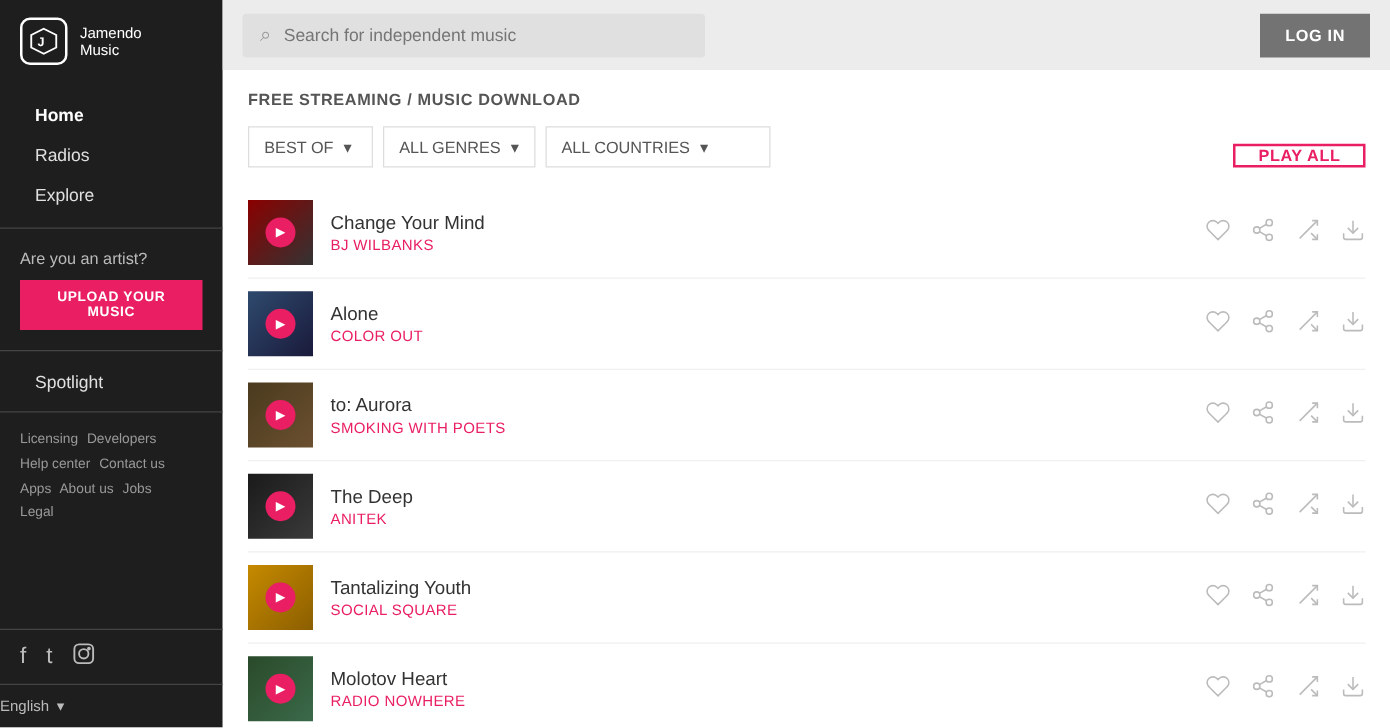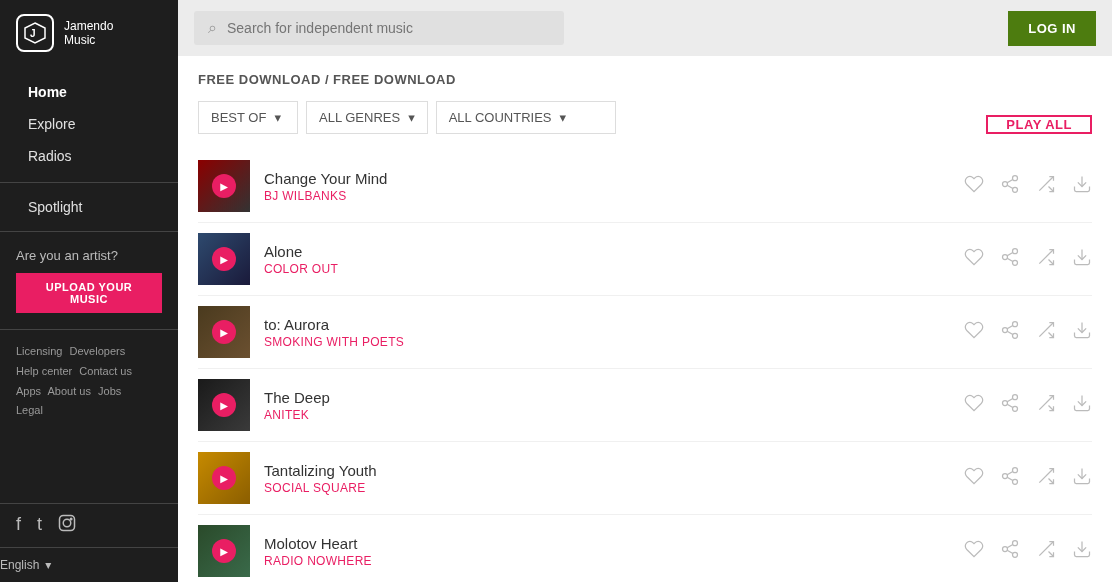--- a/index.html
+++ b/index.html
@@ -127,21 +127,21 @@
     #search-input {
       background: transparent;
       border: none;
       outline: none;
       font-size: 14px;
       color: #777;
       width: 100%;
     }
     #header-spacer { flex: 1; }
     #login-btn {
-      background: #4d7c0f;
+      background: #737373;
       color: #fff;
       border: none;
       padding: 10px 20px;
       font-size: 13px;
       font-weight: bold;
       cursor: pointer;
       letter-spacing: 0.5px;
     }
 
     
@@ -252,31 +252,31 @@
       </svg>
     </div>
     <div id="logo-text">
       <span>Jamendo</span>
       <span>Music</span>
     </div>
   </div>
 
   <nav id="nav-links">
     <a class="nav-link active">Home</a>
+    <a class="nav-link">Radios</a>
     <a class="nav-link">Explore</a>
-    <a class="nav-link">Radios</a>
   </nav>
-
-  <div id="spotlight-section">
-    <a class="nav-link">Spotlight</a>
-  </div>
 
   <div id="artist-section">
     <div id="artist-question">Are you an artist?</div>
     <button id="upload-btn">UPLOAD YOUR MUSIC</button>
+  </div>
+
+  <div id="spotlight-section">
+    <a class="nav-link">Spotlight</a>
   </div>
 
   <div id="footer-links">
     <a href="#">Licensing</a>
     <a href="#">Developers</a><br>
     <a href="#">Help center</a>
     <a href="#">Contact us</a><br>
     <a href="#">Apps</a>
     <a href="#">About us</a>
     <a href="#">Jobs</a><br>
@@ -305,21 +305,21 @@
   <div id="header">
     <div id="search-bar">
       <span id="search-icon">⌕</span>
       <input id="search-input" type="text" placeholder="Search for independent music" style="">
     </div>
     <div id="header-spacer"></div>
     <button id="login-btn">LOG IN</button>
   </div>
 
   <div id="content">
-    <div id="content-header">FREE DOWNLOAD / FREE DOWNLOAD</div>
+    <div id="content-header">FREE STREAMING / MUSIC DOWNLOAD</div>
 
     <div id="filters">
       <div class="filter-select">
         <span>BEST OF</span>
         <span>▾</span>
       </div>
       <div class="filter-select">
         <span>ALL GENRES</span>
         <span>▾</span>
       </div>

